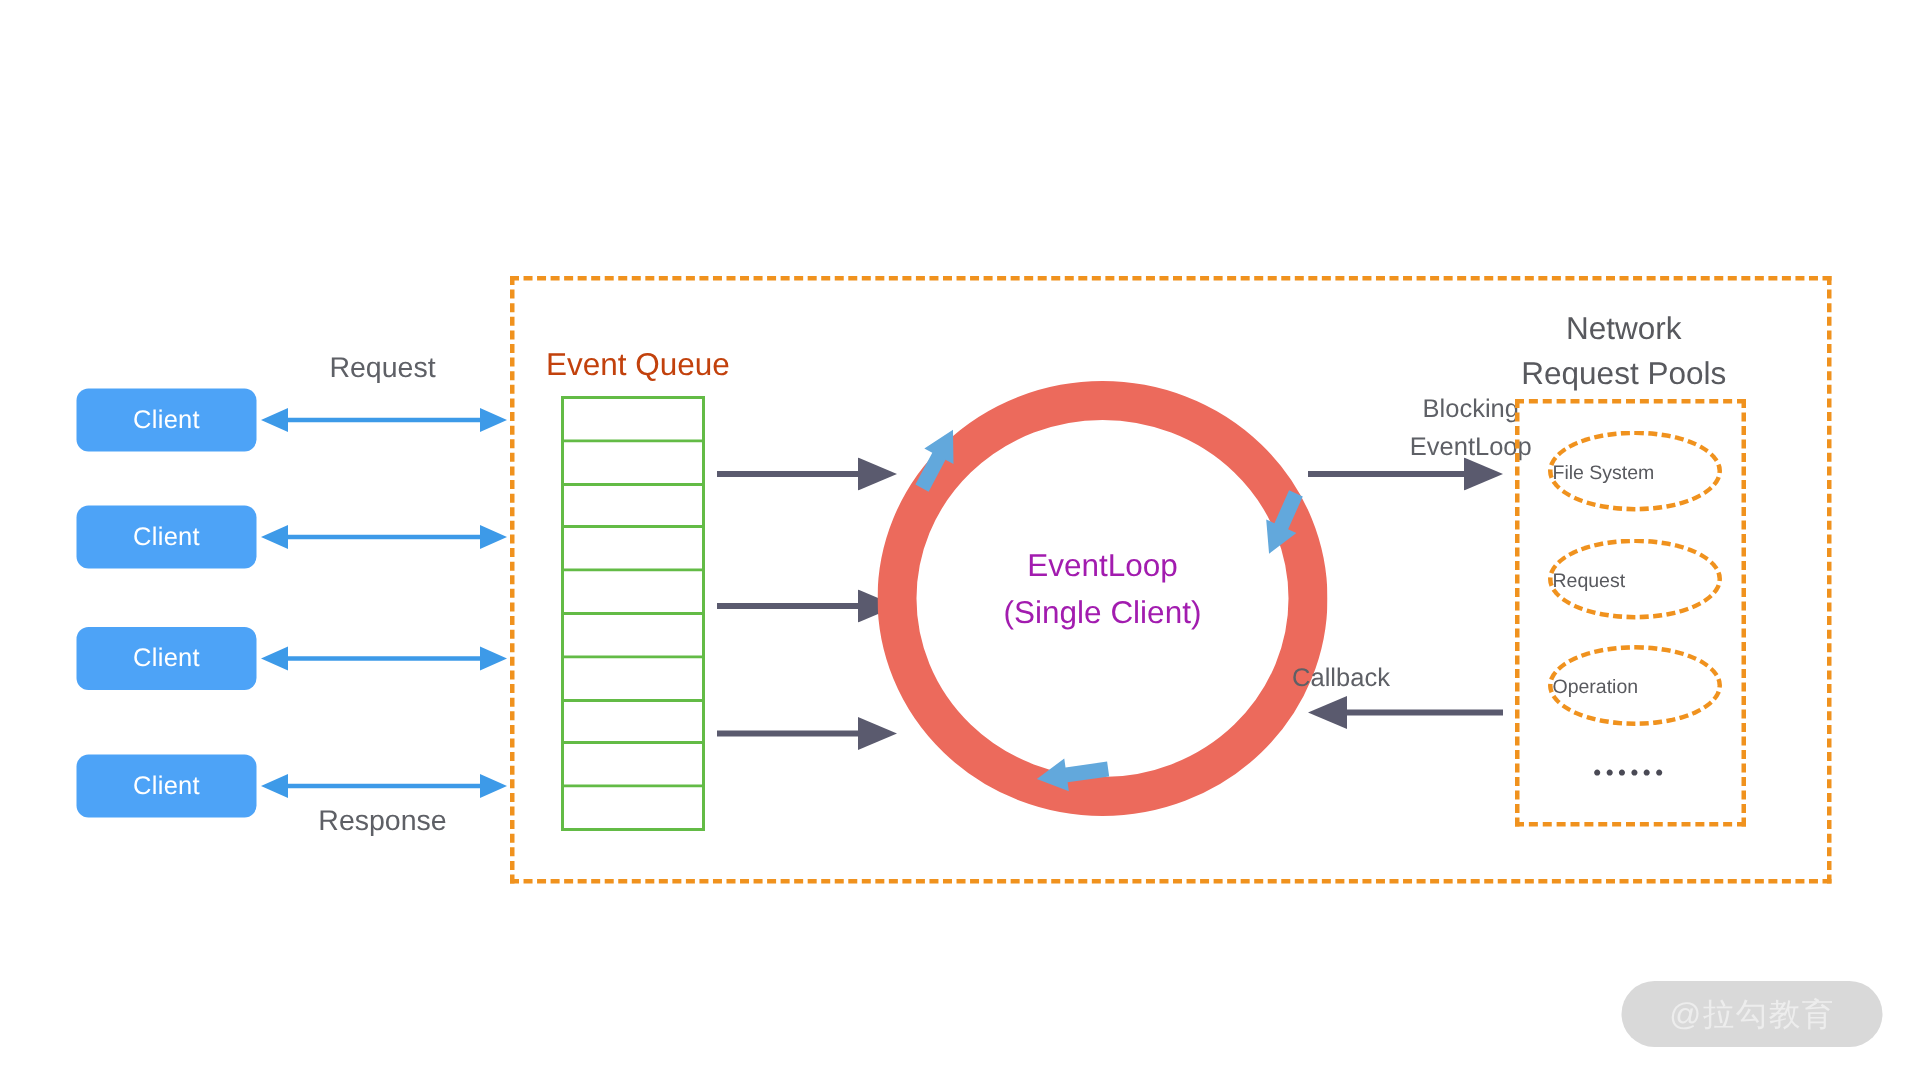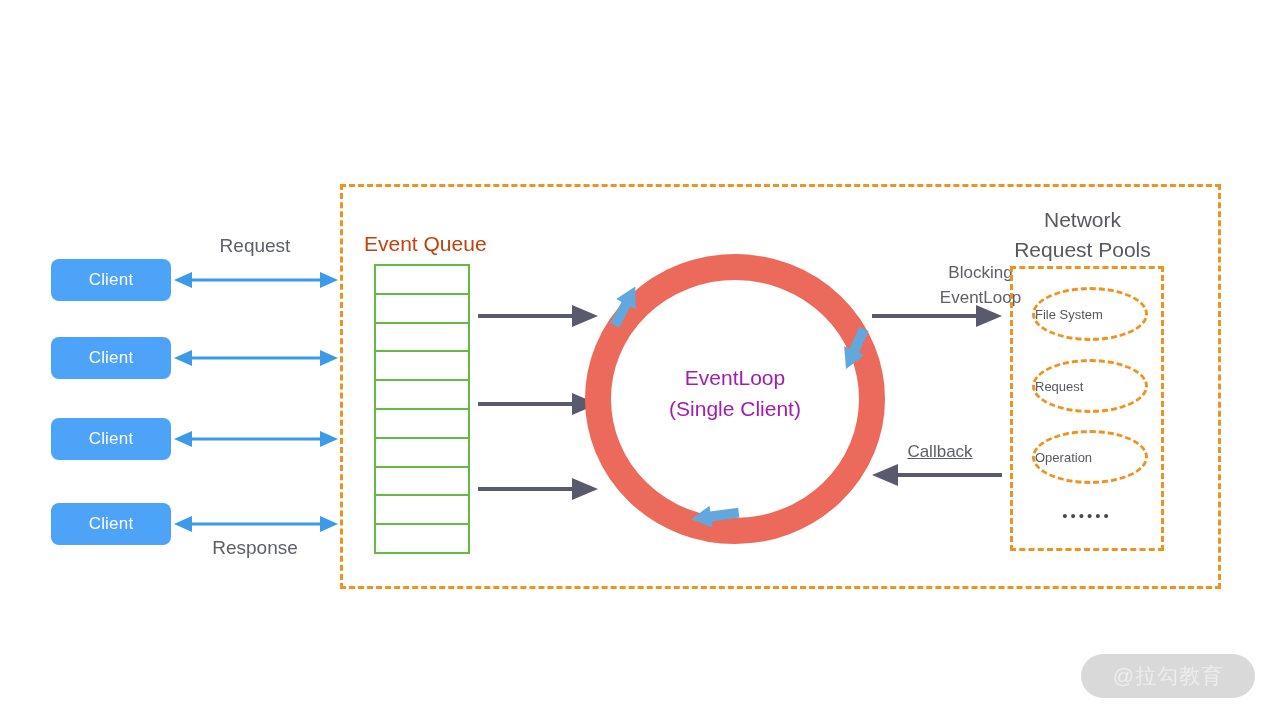--- a/index.html
+++ b/index.html
@@ -121,27 +121,26 @@
     left: 908px;
     top: 260px;
     width: 145px;
     text-align: center;
     color: #5E6066;
     font-size: 17px;
     line-height: 25px;
   }
   #callback-label {
     position: absolute;
-    left: 875px;
+    left: 829px;
     top: 442px;
     width: 130px;
     text-align: center;
     color: #5E6066;
     font-size: 17px;
-    text-decoration: underline;
   }
 
   
   #worker-title {
     position: absolute;
     left: 1000px;
     top: 205px;
     width: 165px;
     text-align: center;
     color: #58595E;

